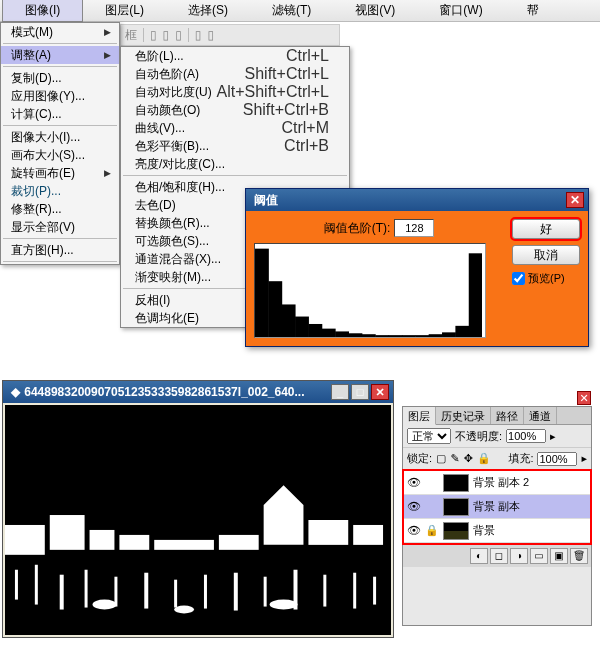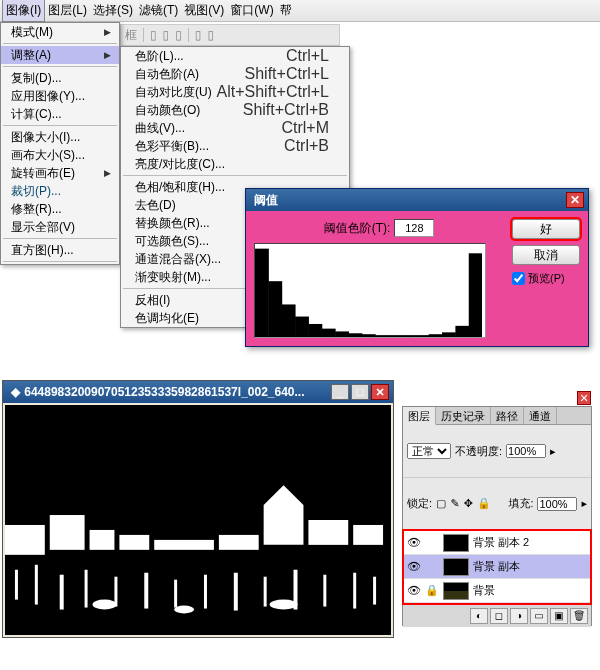--- a/index.html
+++ b/index.html
@@ -1,20 +1,20 @@
 <!DOCTYPE html>
 <html><head>
 <meta charset="utf-8">
 <style>
 * { box-sizing: border-box; margin: 0; padding: 0; font-family: "SimSun", "宋体", sans-serif; }
 body { background: #fff; width: 600px; height: 670px; position: relative; font-size: 12px; }
 
 
 .menubar { position: absolute; top: 0; left: 0; right: 0; height: 22px; background: linear-gradient(#f4f4f4,#e4e4e4); border-bottom: 1px solid #bbb; display: flex; align-items: center; padding-left: 2px; }
-.menubar span { padding: 2px 3px; cursor: default; }
+.menubar span { padding: 2px 22px; cursor: default; }
 .menubar .active { background: #d8d8f0; border: 1px solid #888; }
 
 
 .toolbar-stub { position: absolute; top: 24px; left: 120px; width: 220px; height: 22px; background: #e8e8e8; border: 1px solid #ccc; display:flex; align-items:center; padding:0 4px; gap:6px; color:#888;}
 .toolbar-stub .sep { width:1px; height:14px; background:#bbb; }
 
 
 .menu { position: absolute; background: #f4f4f4; border: 1px solid #888; box-shadow: 2px 2px 4px rgba(0,0,0,.3); }
 .menu1 { top: 22px; left: 0; width: 120px; }
 .menu-item { display: flex; justify-content: space-between; align-items: center; height: 18px; padding: 0 8px 0 10px; cursor: default; }
@@ -22,21 +22,21 @@
 .menu-sep { height: 1px; background: #bbb; margin: 2px 2px; }
 .menu-item .arrow { font-size: 9px; color: #333; }
 .menu-item.disabled { color: #0c4a6e; }
 
 .menu2 { top: 46px; left: 120px; width: 230px; }
 .menu2 .menu-item { padding: 0 20px 0 14px; }
 .menu2 .shortcut { color: #333; font-size: 16px; }
 .menu2 .menu-item.redbox { outline: 2px solid red; outline-offset: -1px; background:#d8d8f0;}
 
 
-.dialog { position: absolute; top: 188px; left: 245px; width: 344px; border: 1px solid #0a246a; background: #ec4899; box-shadow: 2px 2px 6px rgba(0,0,0,.4); }
+.dialog { position: absolute; top: 188px; left: 245px; width: 344px; border: 1px solid #0a246a; background: #f97316; box-shadow: 2px 2px 6px rgba(0,0,0,.4); }
 .titlebar { height: 22px; background: linear-gradient(#3a6ea5,#1f4f8b); color: #fff; display: flex; align-items: center; justify-content: space-between; padding: 0 4px 0 8px; font-weight: bold; }
 .titlebar .close { width: 18px; height: 16px; background: #d44; color: #fff; text-align: center; line-height: 15px; border: 1px solid #800; font-size: 12px; cursor:pointer;}
 .dialog-body { padding: 8px; display: flex; gap: 8px; }
 .dialog-left { flex: 1; }
 .thresh-row { display: flex; align-items: center; justify-content: center; gap: 4px; margin-bottom: 6px; }
 .thresh-row input { width: 40px; height: 18px; border: 1px inset #999; text-align: center; font-size: 11px; }
 .histogram { width: 232px; height: 95px; background: #fff; border: 1px inset #999; position: relative; overflow:hidden;}
 .hist-bars { position:absolute; bottom:0; left:0; right:0; height:100%; }
 .dialog-right { width: 68px; display: flex; flex-direction: column; gap: 6px; }
 .btn { height: 20px; border: 1px solid #888; background: linear-gradient(#fff,#ddd); border-radius: 3px; font-size: 12px; cursor:pointer;}
@@ -50,21 +50,21 @@
 .imgwin .tb-btns div { width:18px; height:16px; border:1px solid #666; background:#ddd; text-align:center; line-height:14px; font-size:11px; cursor:pointer;}
 .imgwin .tb-btns .close { background:#d44; color:#fff; border-color:#800;}
 .imgwin-canvas { position:absolute; top:24px; left:2px; right:2px; bottom:2px; background:#000; overflow:hidden;}
 
 
 .panel { position: absolute; top: 406px; left: 402px; width: 190px; height: 220px; background: #e8e8e8; border: 1px solid #888; font-size: 11px; }
 .panel .close { width:14px; height:14px; background:#d44; color:#fff; text-align:center; line-height:13px; position:absolute; top:-16px; right:0; border:1px solid #800; cursor:pointer;}
 .panel-tabs { display: flex; background: #d0d0d0; height:18px; border-bottom:1px solid #999;}
 .panel-tabs span { padding: 2px 5px; border-right:1px solid #aaa; cursor:pointer;}
 .panel-tabs .active { background: #e8e8e8; border-bottom:1px solid #e8e8e8; margin-bottom:-1px;}
-.panel-row { display:flex; align-items:center; gap:4px; padding:18px 4px; border-bottom:1px solid #ccc;}
+.panel-row { display:flex; align-items:center; gap:4px; padding:3px 4px; border-bottom:1px solid #ccc;}
 .panel-row select { font-size:11px; height:16px;}
 .panel-row input { width:40px; font-size:11px; height:14px;}
 .layers { border:1px inset #bbb; background:#fff; }
 .layers.redbox { outline:2px solid red; outline-offset:-1px;}
 .layer { display:flex; align-items:center; height:24px; border-bottom:1px solid #ddd; gap:4px; padding:0 3px; cursor:pointer;}
 .layer.selected { background:#bcbcf0;}
 .eye { width:14px; text-align:center;}
 .link { width:14px; text-align:center; color:#666;}
 .thumb { width:26px; height:18px; background:#000; border:1px solid #888; display:inline-block;}
 .thumb.night { background: linear-gradient(#000 50%, #331 50%);}

